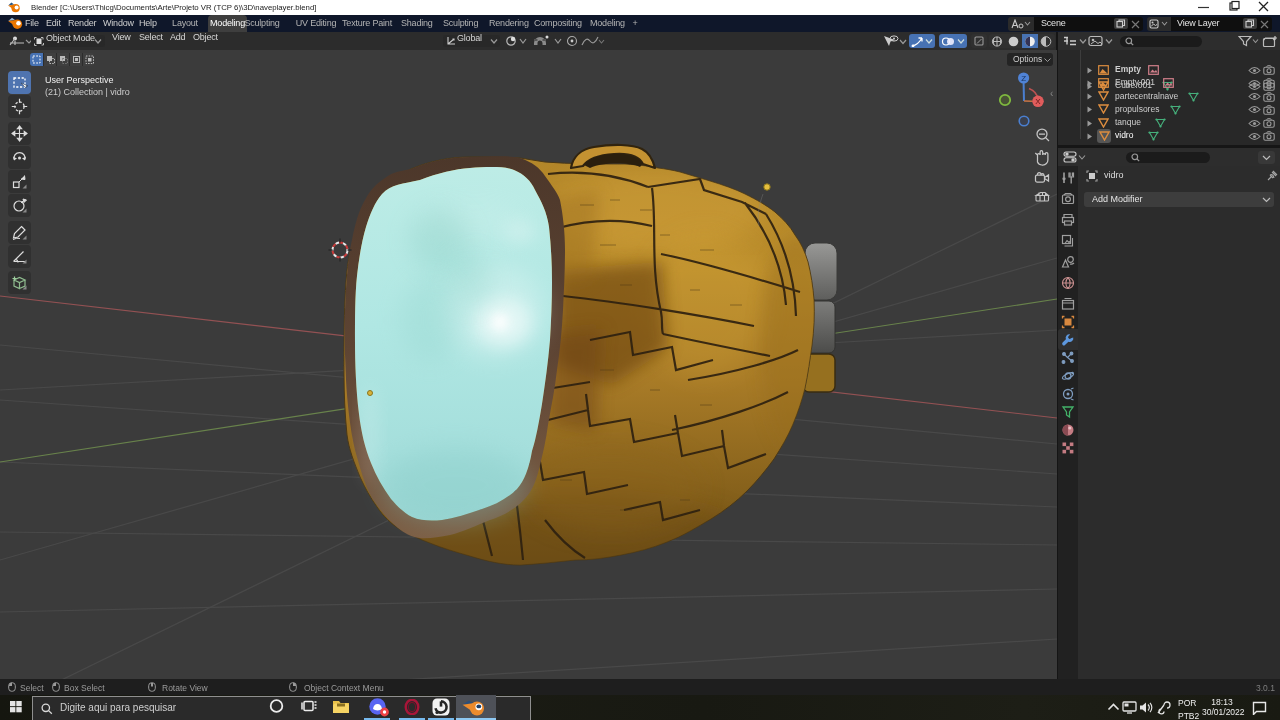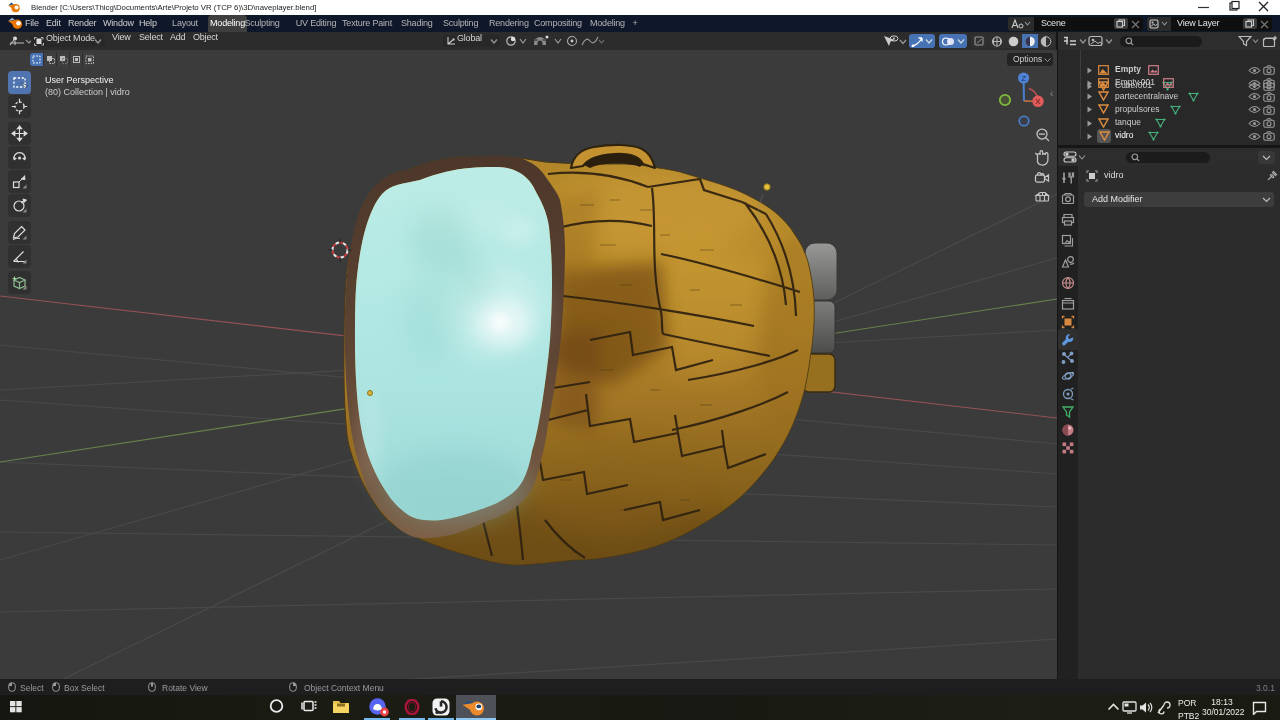--- a/index.html
+++ b/index.html
@@ -405,21 +405,21 @@
         <rect x="3" y="3" width="3" height="3" fill="#bbb"></rect>
       </svg>
     </div>
     <div class="abs" style="left:82px;top:3px;width:13px;height:13px;border-left:1px solid #2c2c2c">
       <svg class="abs" style="left:1.5px;top:1.5px" width="10" height="10" viewBox="0 0 10 10">
         <rect x="1" y="1" width="7.5" height="7.5" fill="none" stroke="#bbb" stroke-dasharray="1.5 1.2"></rect>
         <rect x="3" y="3" width="3.5" height="3.5" fill="#bbb"></rect>
       </svg>
     </div>
     <span class="abs" style="left:45px;top:25px;font-size:9px;color:#f0f0f0">User Perspective</span>
-<span class="abs" style="left:45px;top:37px;font-size:9px;color:#cccccc">(80) Collection | vidro</span>
+<span class="abs" style="left:45px;top:37px;font-size:9px;color:#cccccc">(21) Collection | vidro</span>
     <div class="abs" style="left:1007px;top:3px;width:46px;height:13px;background:#242424;border-radius:3px;font-size:8.5px;color:#cfcfcf">
       <span class="abs" style="left:6px;top:1px">Options</span>
       <svg class="abs" style="left:37px;top:5px" width="7" height="5">
         <path d="M0.5,0.5 l3,3 l3,-3" stroke="#999" fill="none"></path>
       </svg>
     </div>
 <span class="abs" style="left:1050px;top:38px;color:#888;font-size:10px">‹</span>
     <svg class="abs" style="left:993px;top:20px" width="62" height="140" viewBox="0 0 62 140">
 <path d="M 36,18.5 A 14.5,14.5 0 0 1 45.3,30" fill="none" stroke="#bb5252" stroke-width="1.7"></path>
 
@@ -771,20 +771,27 @@
 </div>
 <div id="task">
  <svg class="abs" style="left:10px;top:5.5px" width="12" height="12" viewBox="0 0 12 12">
       <g fill="#e4e4e4">
         <rect x="0" y="0" width="5.4" height="5.2"></rect>
         <rect x="6.3" y="0" width="5.4" height="5.2"></rect>
         <rect x="0" y="6.1" width="5.4" height="5.2"></rect>
         <rect x="6.3" y="6.1" width="5.4" height="5.2"></rect>
       </g>
     </svg>
+ <div class="abs" style="left:32px;top:1px;width:499px;height:24px;background:#2a2a2a;border:1px solid #8f8f8f;border-bottom:none">
+  <svg class="abs" style="left:8px;top:6px" width="12" height="12" viewBox="0 0 12 12">
+        <circle cx="4.8" cy="4.8" r="3.7" fill="none" stroke="#dadada" stroke-width="1.3"></circle>
+        <path d="M7.6,7.6 l3.2,3.2" stroke="#dadada" stroke-width="1.3"></path>
+      </svg>
+  <span class="abs" style="left:27px;top:5px;font-size:10px;color:#cfcfcf">Digite aqui para pesquisar</span>
+ </div>
  <svg class="abs" style="left:269px;top:4px" width="15" height="15" viewBox="0 0 15 15">
       <circle cx="7.5" cy="7" r="5.8" fill="none" stroke="#ececec" stroke-width="1.8"></circle>
     </svg>
  <svg class="abs" style="left:301px;top:4px" width="16" height="14" viewBox="0 0 16 14">
       <rect x="3" y="2.5" width="9" height="9" rx="1" fill="none" stroke="#ececec" stroke-width="1.5"></rect>
       <path d="M1,3.5 v7" stroke="#ececec" stroke-width="1.5"></path>
       <path d="M13.5,3 h2 M13.5,6 h2 M13.5,9 h2" stroke="#ececec" stroke-width="1.3"></path>
     </svg>
  <svg class="abs" style="left:332px;top:4px" width="18" height="15" viewBox="0 0 18 15">
       <path d="M1,2 h6 l1.5,2 H17 v10 H1 Z" fill="#e8c048"></path>

